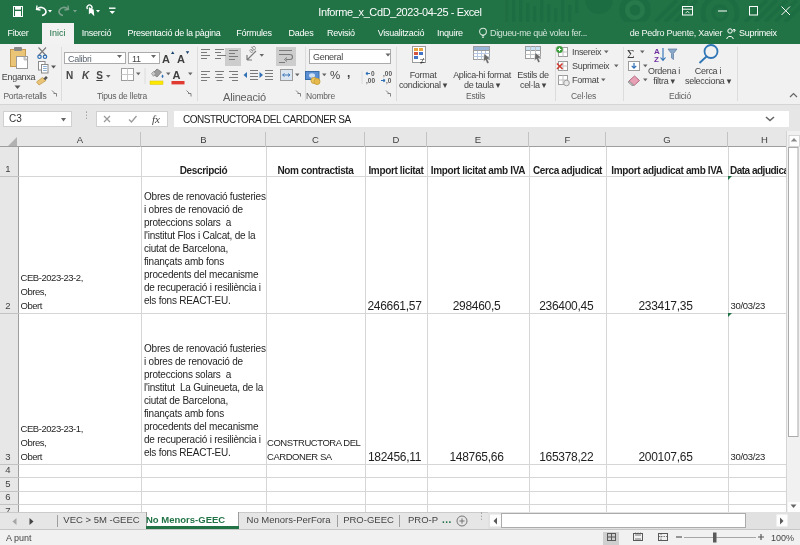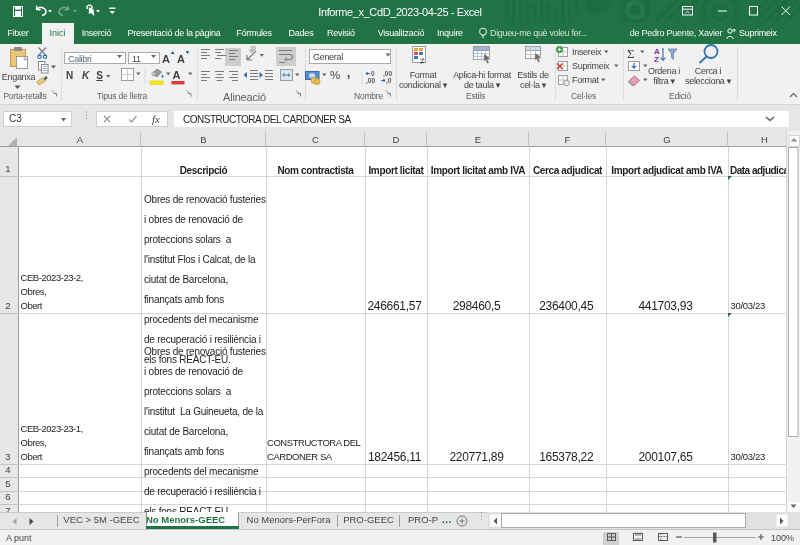--- a/index.html
+++ b/index.html
@@ -3,21 +3,21 @@
 <style>
 html,body{margin:0;padding:0}
 body{width:800px;height:545px;overflow:hidden;font-family:"Liberation Sans",sans-serif;-webkit-font-smoothing:antialiased}
 .ab{position:absolute}
 #app{position:relative;width:800px;height:545px;background:#fff;overflow:hidden}
 .g{background:#217346}
 .wtxt{color:#fff;font-size:9px;letter-spacing:-0.25px;white-space:nowrap}
 .ribtxt{color:#444;font-size:9px;letter-spacing:-0.3px;white-space:nowrap}
 .sep{width:1px;background:#dcdcdc}
 .cell{position:absolute;overflow:hidden;white-space:nowrap;color:#1f1f1f;font-size:10px;letter-spacing:-0.1px;line-height:14px}
-.desc{letter-spacing:-0.22px;line-height:20px}
+.desc{letter-spacing:-0.22px;line-height:13px}
 .hd{font-weight:bold;text-align:center;line-height:13px;letter-spacing:-0.35px}
 .bt{text-align:left}
 .num{text-align:center;font-size:12px;letter-spacing:-0.3px}
 .caps{font-size:9.5px;letter-spacing:-0.45px}
 .num2{font-size:9.5px;letter-spacing:-0.3px}
 .ch{position:absolute;top:133.5px;font-size:9.5px;color:#3f3f3f;text-align:center}
 .rn{position:absolute;left:0;width:16px;font-size:9.5px;color:#3f3f3f;text-align:center}
 .hv{position:absolute;top:132px;width:1px;height:15px;background:#c3c3c3}
 .rh{position:absolute;left:0;width:19px;height:1px;background:#c3c3c3}
 .gv{position:absolute;top:147px;width:1px;height:365px;background:#d6d6d6}
@@ -144,21 +144,21 @@
 <div class="ab sep" style="left:555px;top:47px;height:54px"></div>
 <div class="ab sep" style="left:623px;top:47px;height:54px"></div>
 <div class="ab sep" style="left:737px;top:47px;height:54px"></div>
 
 <div class="ab" style="left:225px;top:48px;width:16px;height:18px;background:#cdcdcd"></div>
 <div class="ab" style="left:276px;top:47px;width:20px;height:19px;background:#cdcdcd"></div>
 
 <div class="ab" style="left:0;top:91px;width:50px;text-align:center;color:#5e5e5e;font-size:8.5px;letter-spacing:-0.2px">Porta-retalls</div>
 <div class="ab" style="left:62px;top:91px;width:120px;text-align:center;color:#5e5e5e;font-size:8.5px;letter-spacing:-0.2px">Tipus de lletra</div>
 <div class="ab" style="left:197px;top:91px;width:95px;text-align:center;color:#5e5e5e;font-size:11px;letter-spacing:-0.2px">Alineació</div>
-<div class="ab" style="left:306px;top:91px;width:77px;text-align:right;color:#5e5e5e;font-size:8.5px;letter-spacing:-0.2px">Nombre</div>
+<div class="ab" style="left:306px;top:91px;width:77px;text-align:left;color:#5e5e5e;font-size:8.5px;letter-spacing:-0.2px">Nombre</div>
 <div class="ab" style="left:397px;top:91px;width:157px;text-align:center;color:#5e5e5e;font-size:8.5px;letter-spacing:-0.2px">Estils</div>
 <div class="ab" style="left:556px;top:91px;width:55px;text-align:center;color:#5e5e5e;font-size:8.5px;letter-spacing:-0.2px">Cel·les</div>
 <div class="ab" style="left:624px;top:91px;width:112px;text-align:center;color:#5e5e5e;font-size:8.5px;letter-spacing:-0.2px">Edició</div>
 
 <div class="ab ribtxt" style="left:0px;top:71.5px;width:37px;text-align:center">Enganxa</div>
 <div class="ab" style="left:64px;top:52px;width:62px;height:12px;background:#fff;border:1px solid #ababab;box-sizing:border-box"></div>
 <div class="ab ribtxt" style="left:68px;top:53.5px;color:#5a6470">Calibri</div>
 <div class="ab" style="left:128px;top:52px;width:32px;height:12px;background:#fff;border:1px solid #ababab;box-sizing:border-box"></div>
 <div class="ab ribtxt" style="left:132px;top:53.5px">11</div>
 <div class="ab ribtxt" style="left:63px;top:70px;width:13px;text-align:center;font-weight:bold;font-size:10px">N</div>
@@ -459,28 +459,28 @@
 <div class="cell hd" style="left:427px;top:163.5px;width:102px">Import licitat amb IVA</div>
 <div class="cell hd" style="left:529px;top:163.5px;width:77px">Cerca adjudicat</div>
 <div class="cell hd" style="left:606px;top:163.5px;width:122px">Import adjudicat amb IVA</div>
 <div class="cell hd" style="left:728px;top:163.5px;width:58px;text-align:left;padding-left:2px;letter-spacing:-0.5px">Data adjudicació</div>
 
 <div class="cell bt caps" style="left:20.5px;top:271px;width:118px">CEB-2023-23-2,<br>Obres,<br>Obert</div>
 <div class="cell bt desc" style="left:144px;top:190px;width:124px">Obres de renovació fusteries<br>i obres de renovació de<br>proteccions solars&nbsp; a<br>l'institut Flos i Calcat, de la<br>ciutat de Barcelona,<br>finançats amb fons<br>procedents del mecanisme<br>de recuperació i resiliència i<br>els fons REACT-EU.</div>
 <div class="cell num" style="left:365px;top:299px;width:59px">246661,57</div>
 <div class="cell num" style="left:427px;top:299px;width:99px">298460,5</div>
 <div class="cell num" style="left:529px;top:299px;width:74.5px">236400,45</div>
-<div class="cell num" style="left:606px;top:299px;width:119px">441703,93</div>
+<div class="cell num" style="left:606px;top:299px;width:119px">233417,35</div>
 <div class="cell bt num2" style="left:730.5px;top:299px;width:54px">30/03/23</div>
 
 <div class="cell bt caps" style="left:20.5px;top:422px;width:118px">CEB-2023-23-1,<br>Obres,<br>Obert</div>
 <div class="cell bt desc" style="left:144px;top:341.5px;width:124px">Obres de renovació fusteries<br>i obres de renovació de<br>proteccions solars&nbsp; a<br>l'institut&nbsp; La Guineueta, de la<br>ciutat de Barcelona,<br>finançats amb fons<br>procedents del mecanisme<br>de recuperació i resiliència i<br>els fons REACT-EU.</div>
 <div class="cell bt caps" style="left:267px;top:436px;width:98px">CONSTRUCTORA DEL<br>CARDONER SA</div>
 <div class="cell num" style="left:365px;top:450px;width:59px">182456,11</div>
-<div class="cell num" style="left:427px;top:450px;width:99px">220771,89</div>
+<div class="cell num" style="left:427px;top:450px;width:99px">148765,66</div>
 <div class="cell num" style="left:529px;top:450px;width:74.5px">165378,22</div>
 <div class="cell num" style="left:606px;top:450px;width:119px">200107,65</div>
 <div class="cell bt num2" style="left:730.5px;top:450px;width:54px">30/03/23</div>
 
 <div class="ab" style="left:728px;top:176px;width:0;height:0;border-right:4px solid transparent;border-top:4px solid #1e7145"></div>
 <div class="ab" style="left:728px;top:313px;width:0;height:0;border-right:4px solid transparent;border-top:4px solid #1e7145"></div>
 
 <div class="ab" style="left:786px;top:131px;width:14px;height:381px;background:#f1f1f1;border-left:1px solid #d4d4d4;box-sizing:border-box"></div>
 <svg class="ab" style="left:786px;top:131px" width="14" height="381" viewBox="0 0 14 381">
 <rect x="3" y="4.5" width="10.5" height="11" fill="#fdfdfd" stroke="#c6c6c6" stroke-width="0.7"></rect>

